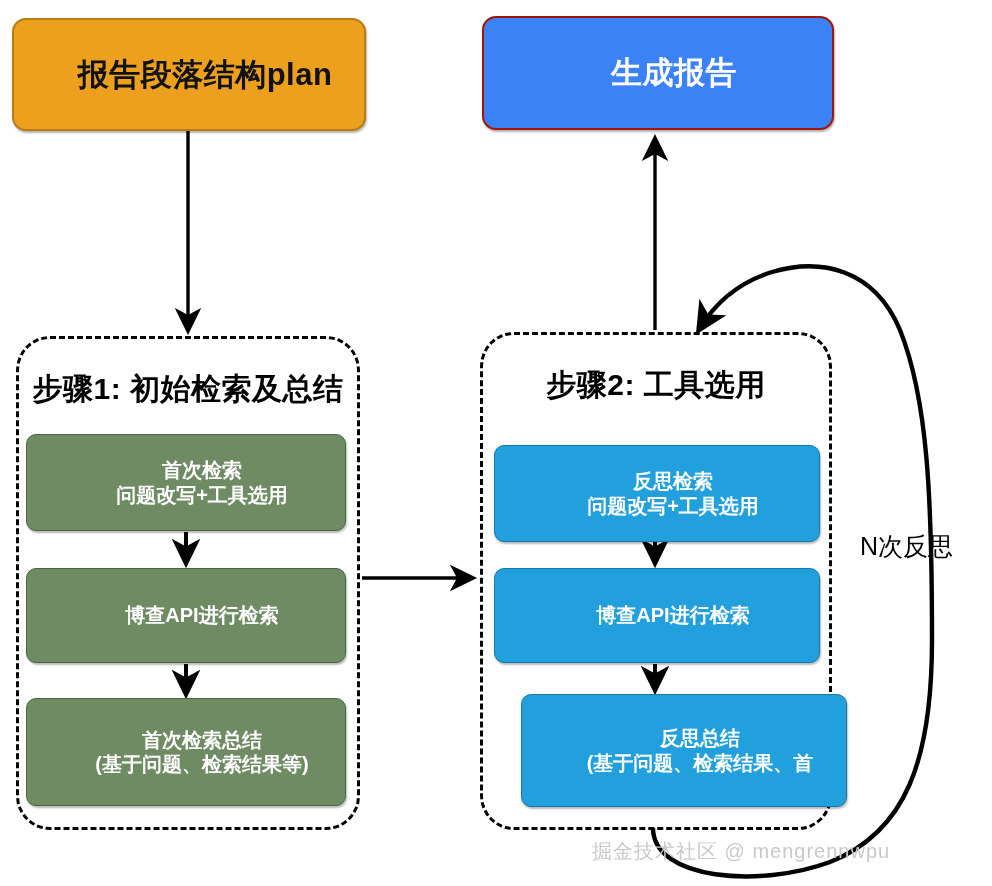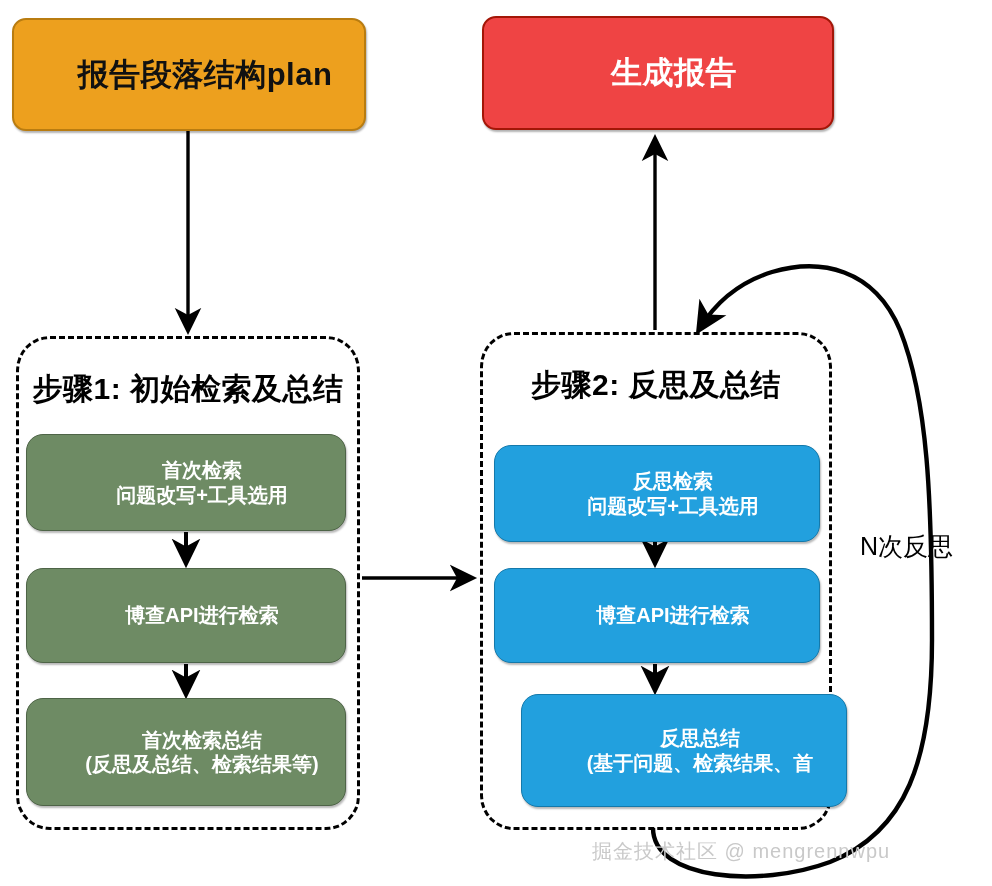--- a/index.html
+++ b/index.html
@@ -43,21 +43,21 @@
     background: #EDA01E;
     border: 2px solid #B97C10;
     color: #111111;
     box-shadow: 1px 2px 2px rgba(0,0,0,0.30);
   }
   .node-report {
     left: 482px;
     top: 16px;
     width: 352px;
     height: 114px;
-    background: #ef4444;
+    background: #3b82f6;
     border: 2px solid #A31607;
     color: #ffffff;
     box-shadow: 1px 2px 2px rgba(0,0,0,0.30);
     font-family: Liberation Serif, serif;
   }
   
   .group {
     position: absolute;
     box-sizing: border-box;
     border: 3px dashed #000000;
@@ -72,21 +72,21 @@
     text-align: center;
     font-size: 30px;
     font-weight: 700;
     color: #000000;
     letter-spacing: 0.5px;
   }
   .group-step1 .group-title { top: 30px; }
   .group-step2 .group-title { top: 30px; }
   
   .proc {
-    border-radius: 17px;
+    border-radius: 10px;
     font-size: 20px;
     font-weight: 700;
     color: #ffffff;
     box-shadow: 1px 2px 2px rgba(0,0,0,0.28);
   }
   .proc.green {
     background: #6E8B64;
     border: 1.5px solid #4E6447;
   }
   .proc.blue {
@@ -182,25 +182,25 @@
     <span class="line">首次检索</span>
     <span class="line">问题改写+工具选用</span>
   </div>
 
   <div class="node proc green g1b">
     <span class="line">博查API进行检索</span>
   </div>
 
   <div class="node proc green g1c">
     <span class="line">首次检索总结</span>
-    <span class="line">(反思及总结、检索结果等)</span>
+    <span class="line">(基于问题、检索结果等)</span>
   </div>
 
   <div class="group group-step2">
-    <div class="group-title">步骤2: 反思及总结</div>
+    <div class="group-title">步骤2: 工具选用</div>
   </div>
 
   <div class="node proc blue g2a">
     <span class="line">反思检索</span>
     <span class="line">问题改写+工具选用</span>
   </div>
 
   <div class="node proc blue g2b">
     <span class="line">博查API进行检索</span>
   </div>

